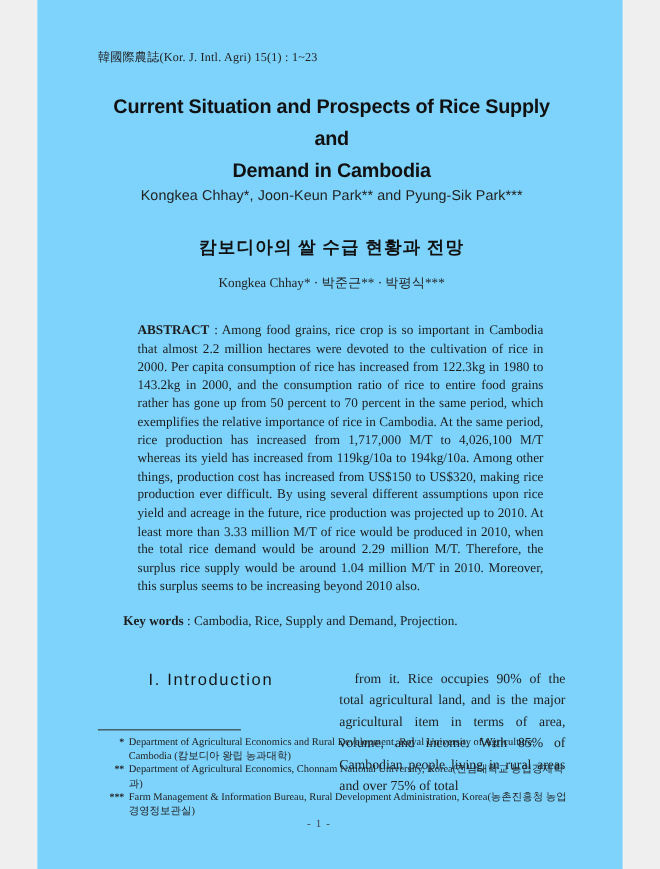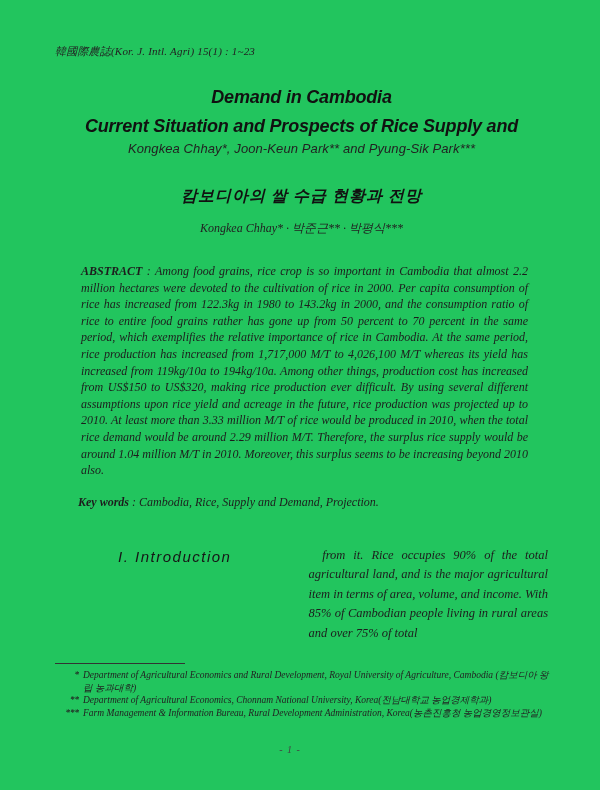--- a/index.html
+++ b/index.html
@@ -3,29 +3,28 @@
 <meta charset="utf-8">
 <style>
   html, body {
     margin: 0;
     padding: 0;
     background: #efefef;
     font-family: "Liberation Serif", serif;
   }
   .page {
     position: relative;
-    width: 600px;
+    width: 532px;
     height: 790px;
     margin: 0 auto;
-    background: #22c55e;
+    background: #7dd3fc;
     color: #1c1c1c;
     overflow: hidden;
     box-sizing: border-box;
     padding: 44px 52px 0 55px;
-    font-style: italic;
   }
   .journal-line {
     font-size: 11px;
     letter-spacing: 0.2px;
     color: #222;
   }
   .title-block {
     margin-top: 24px;
     text-align: center;
   }
@@ -53,21 +52,21 @@
     letter-spacing: 1px;
     color: #111;
   }
   .authors-ko {
     margin-top: 13px;
     text-align: center;
     font-size: 12px;
     color: #222;
   }
   .abstract {
-    margin: 26px 20px 0 26px;
+    margin: 26px 20px 0 36px;
     font-size: 12px;
     line-height: 16.6px;
     text-align: justify;
     color: #1d1d1d;
   }
   .abstract .abs-label { font-weight: bold; }
   .keywords {
     margin: 16px 20px 0 23px;
     font-size: 12px;
     color: #1d1d1d;
@@ -137,22 +136,22 @@
 </style>
 </head>
 <body>
 
 <div class="page">
 
   <div class="journal-line">韓國際農誌(Kor. J. Intl. Agri)  15(1) : 1~23</div>
 
   <div class="title-block">
     <div class="title-en">
+      <span class="tline">Current Situation and Prospects of Rice Supply and</span>
       <span class="tline">Demand in Cambodia</span>
-      <span class="tline">Current Situation and Prospects of Rice Supply and</span>
     </div>
     <div class="authors-en">Kongkea Chhay*, Joon-Keun Park** and Pyung-Sik Park***</div>
   </div>
 
   <div class="title-ko">캄보디아의 쌀 수급 현황과 전망</div>
 
   <div class="authors-ko">Kongkea Chhay* · 박준근** · 박평식***</div>
 
   <div class="abstract">
     <span class="abs-label">ABSTRACT</span><span> : </span><span>Among food grains, rice crop is so important in Cambodia that almost 2.2 million hectares were devoted to the cultivation of rice in 2000. Per capita consumption of rice has increased from 122.3kg in 1980 to 143.2kg in 2000, and the consumption ratio of rice to entire food grains rather has gone up from 50 percent to 70 percent in the same period, which exemplifies the relative importance of rice in Cambodia. At the same period, rice production has increased from 1,717,000 M/T to 4,026,100 M/T whereas its yield has increased from 119kg/10a to 194kg/10a. Among other things, production cost has increased from US$150 to US$320, making rice production ever difficult. By using several different assumptions upon rice yield and acreage in the future, rice production was projected up to 2010. At least more than 3.33 million M/T of rice would be produced in 2010, when the total rice demand would be around 2.29 million M/T. Therefore, the surplus rice supply would be around 1.04 million M/T in 2010. Moreover, this surplus seems to be increasing beyond 2010 also.</span>

